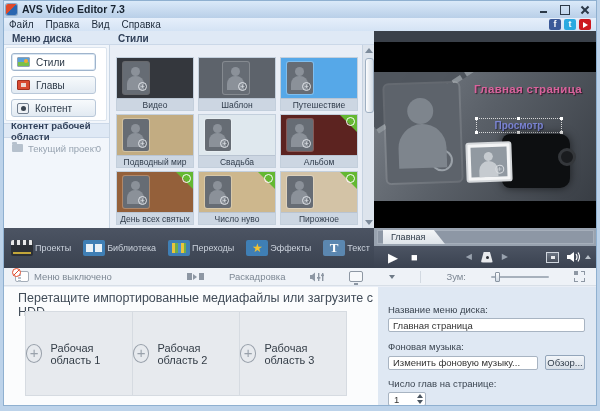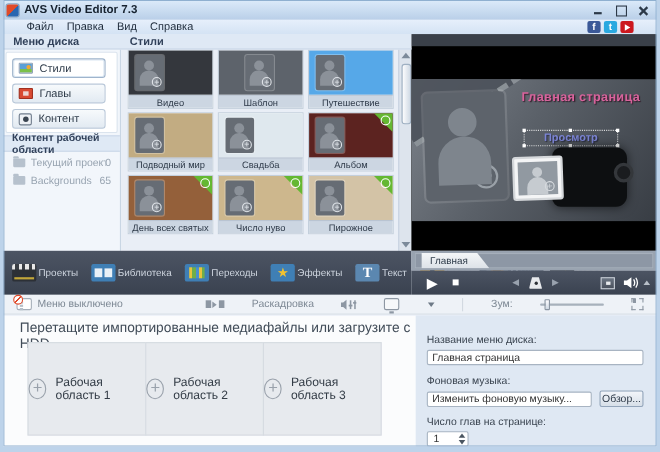--- a/index.html
+++ b/index.html
@@ -19,21 +19,21 @@
   .title { font-weight:bold; font-size:10.5px; color:#16222f; }
   .winbtns { margin-left:auto; display:flex; gap:9px; align-items:center; padding-right:4px;}
   .wb { width:11px; height:9px; position:relative; cursor:default;}
   .wb-min::after{content:""; position:absolute; left:1px; bottom:1px; width:7px; height:2px; background:#2c3948;}
   .wb-max::after{content:""; position:absolute; left:1px; top:0; width:8px; height:8px; border:1.5px solid #2c3948;}
   .wb-close::before,.wb-close::after{content:""; position:absolute; left:5px; top:0; width:2px; height:10px; background:#2c3948;}
   .wb-close::before{transform:rotate(45deg);} .wb-close::after{transform:rotate(-45deg);}
 
   
   .menubar { position:absolute; left:3px; top:18px; width:594px; height:13px;
-             background:linear-gradient(#e6effb,#d4e3f4); display:flex; align-items:center; gap:12px; padding:0 21px; z-index:10;}
+             background:linear-gradient(#e6effb,#d4e3f4); display:flex; align-items:center; gap:12px; padding:0 6px; z-index:10;}
   .menubar .mi { font-size:10px; color:#1d2a3a; cursor:default;}
   .social { margin-left:auto; display:flex; gap:3px; align-items:center;}
   .soc { width:12px; height:11px; border-radius:2px; color:#fff; font-weight:bold; font-size:9px;
          display:flex; align-items:center; justify-content:center; line-height:1;}
   .soc-yt::after{content:""; width:0; height:0; border-left:5px solid #fff; border-top:3px solid transparent; border-bottom:3px solid transparent;}
 
   
   .hdrstrip { position:absolute; left:3px; top:31px; width:371px; height:14px; background:#dfe9f5; border-bottom:1px solid #cbd8e8; z-index:5;}
   .phdr { position:absolute; font-weight:bold; font-size:10px; color:#31415a; top:33px; z-index:6;}
 
@@ -55,21 +55,21 @@
               font-weight:bold; font-size:9.5px; color:#31415a; display:flex; align-items:center; padding-left:8px;}
   .slist { position:absolute; left:0; top:95px; width:106px;}
   .srow { display:flex; align-items:center; height:16px; padding:0 8px 0 9px; color:#98a4b1; cursor:pointer;}
   .folder { width:11px; height:8px; background:#b6c1cd; border-radius:1px; position:relative; margin-right:5px; flex:none;}
   .folder::before{content:""; position:absolute; left:0; top:-2px; width:5px; height:2px; background:#b6c1cd; border-radius:1px 1px 0 0;}
   .srow .nm { flex:1; font-size:9.5px; white-space:nowrap; overflow:hidden;}
   .srow .ct { font-size:9.5px; }
 
   
   .gridwrap { position:absolute; left:111px; top:45px; width:251px; height:183px; background:#e9eef6;}
-  .grid { position:absolute; left:5px; top:0; display:flex; flex-wrap:wrap; gap:3px 4px; width:246px;}
+  .grid { position:absolute; left:5px; top:12px; display:flex; flex-wrap:wrap; gap:3px 4px; width:246px;}
   .cell { width:78px; height:54px; cursor:pointer; border:1px solid #c3cfdc; background:#fff;}
   .thumb { position:relative; width:76px; height:40px; overflow:hidden;}
   .photo { position:absolute; left:6px; top:4px; width:26px; height:32px; background:#666c74; border-radius:2px;
            box-shadow:0 0 0 1px rgba(255,255,255,.25);}
   .cell:nth-child(2) .photo { left:24px; }
   .photo::before { content:""; position:absolute; left:8px; top:5px; width:9px; height:9px; border-radius:50%; background:#8b9199;}
   .photo::after { content:""; position:absolute; left:4px; top:14px; width:17px; height:14px; border-radius:8px 8px 0 0; background:#8b9199;}
   .plus { position:absolute; right:2px; bottom:3px; width:9px; height:9px; border:1px solid #dfe3e8; border-radius:50%;
           color:#dfe3e8; font-size:8px; line-height:7px; text-align:center; z-index:2;}
   .plus::after{content:"+";}
@@ -276,25 +276,20 @@
       <span class="ic-content"></span>
       <span class="lbl">Контент</span>
     </div>
     <div class="ctheader">Контент рабочей области</div>
     <div class="slist">
       <div class="srow">
         <span class="folder"></span>
         <span class="nm">Текущий проект</span>
         <span class="ct">0</span>
       </div>
-      <div class="srow">
-        <span class="folder"></span>
-        <span class="nm">Backgrounds</span>
-        <span class="ct">65</span>
-      </div>
     </div>
   </div>
 
   <div class="gridwrap">
     <div class="grid">
       <div class="cell">
         <div class="thumb" style="background: rgb(52, 55, 61);">
           <div class="photo">
               <span class="plus"></span>
             </div>

